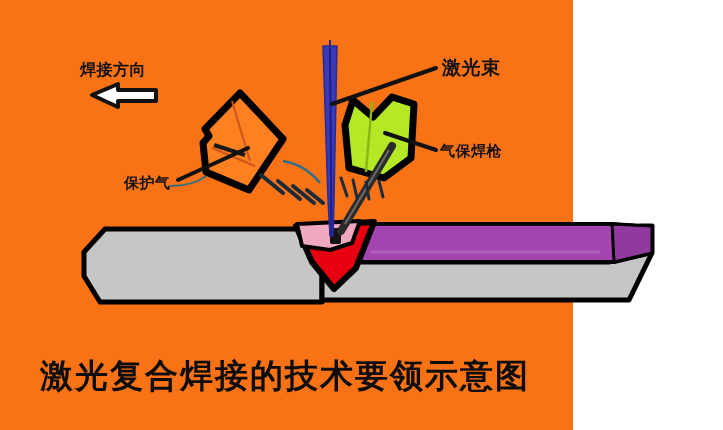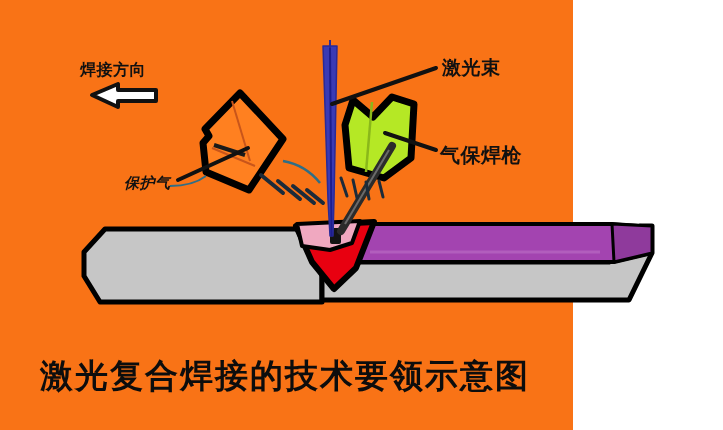--- a/index.html
+++ b/index.html
@@ -34,31 +34,30 @@
   }
   #label-welding-direction {
     left: 80px;
     top: 60px;
     font-size: 16px;
   }
   #label-shielding-gas {
     left: 124px;
     top: 174px;
     font-size: 15px;
-    font-style: italic;
   }
   #label-laser-beam {
     left: 442px;
     top: 55px;
     font-size: 19px;
   }
   #label-welding-gun {
     left: 440px;
     top: 142px;
-    font-size: 20px;
+    font-size: 15px;
   }
   #diagram-title {
     position: absolute;
     left: 0;
     top: 354px;
     width: 723px;
     font-size: 33px;
     font-weight: bold;
     color: #0d0d0d;
     letter-spacing: 2px;

